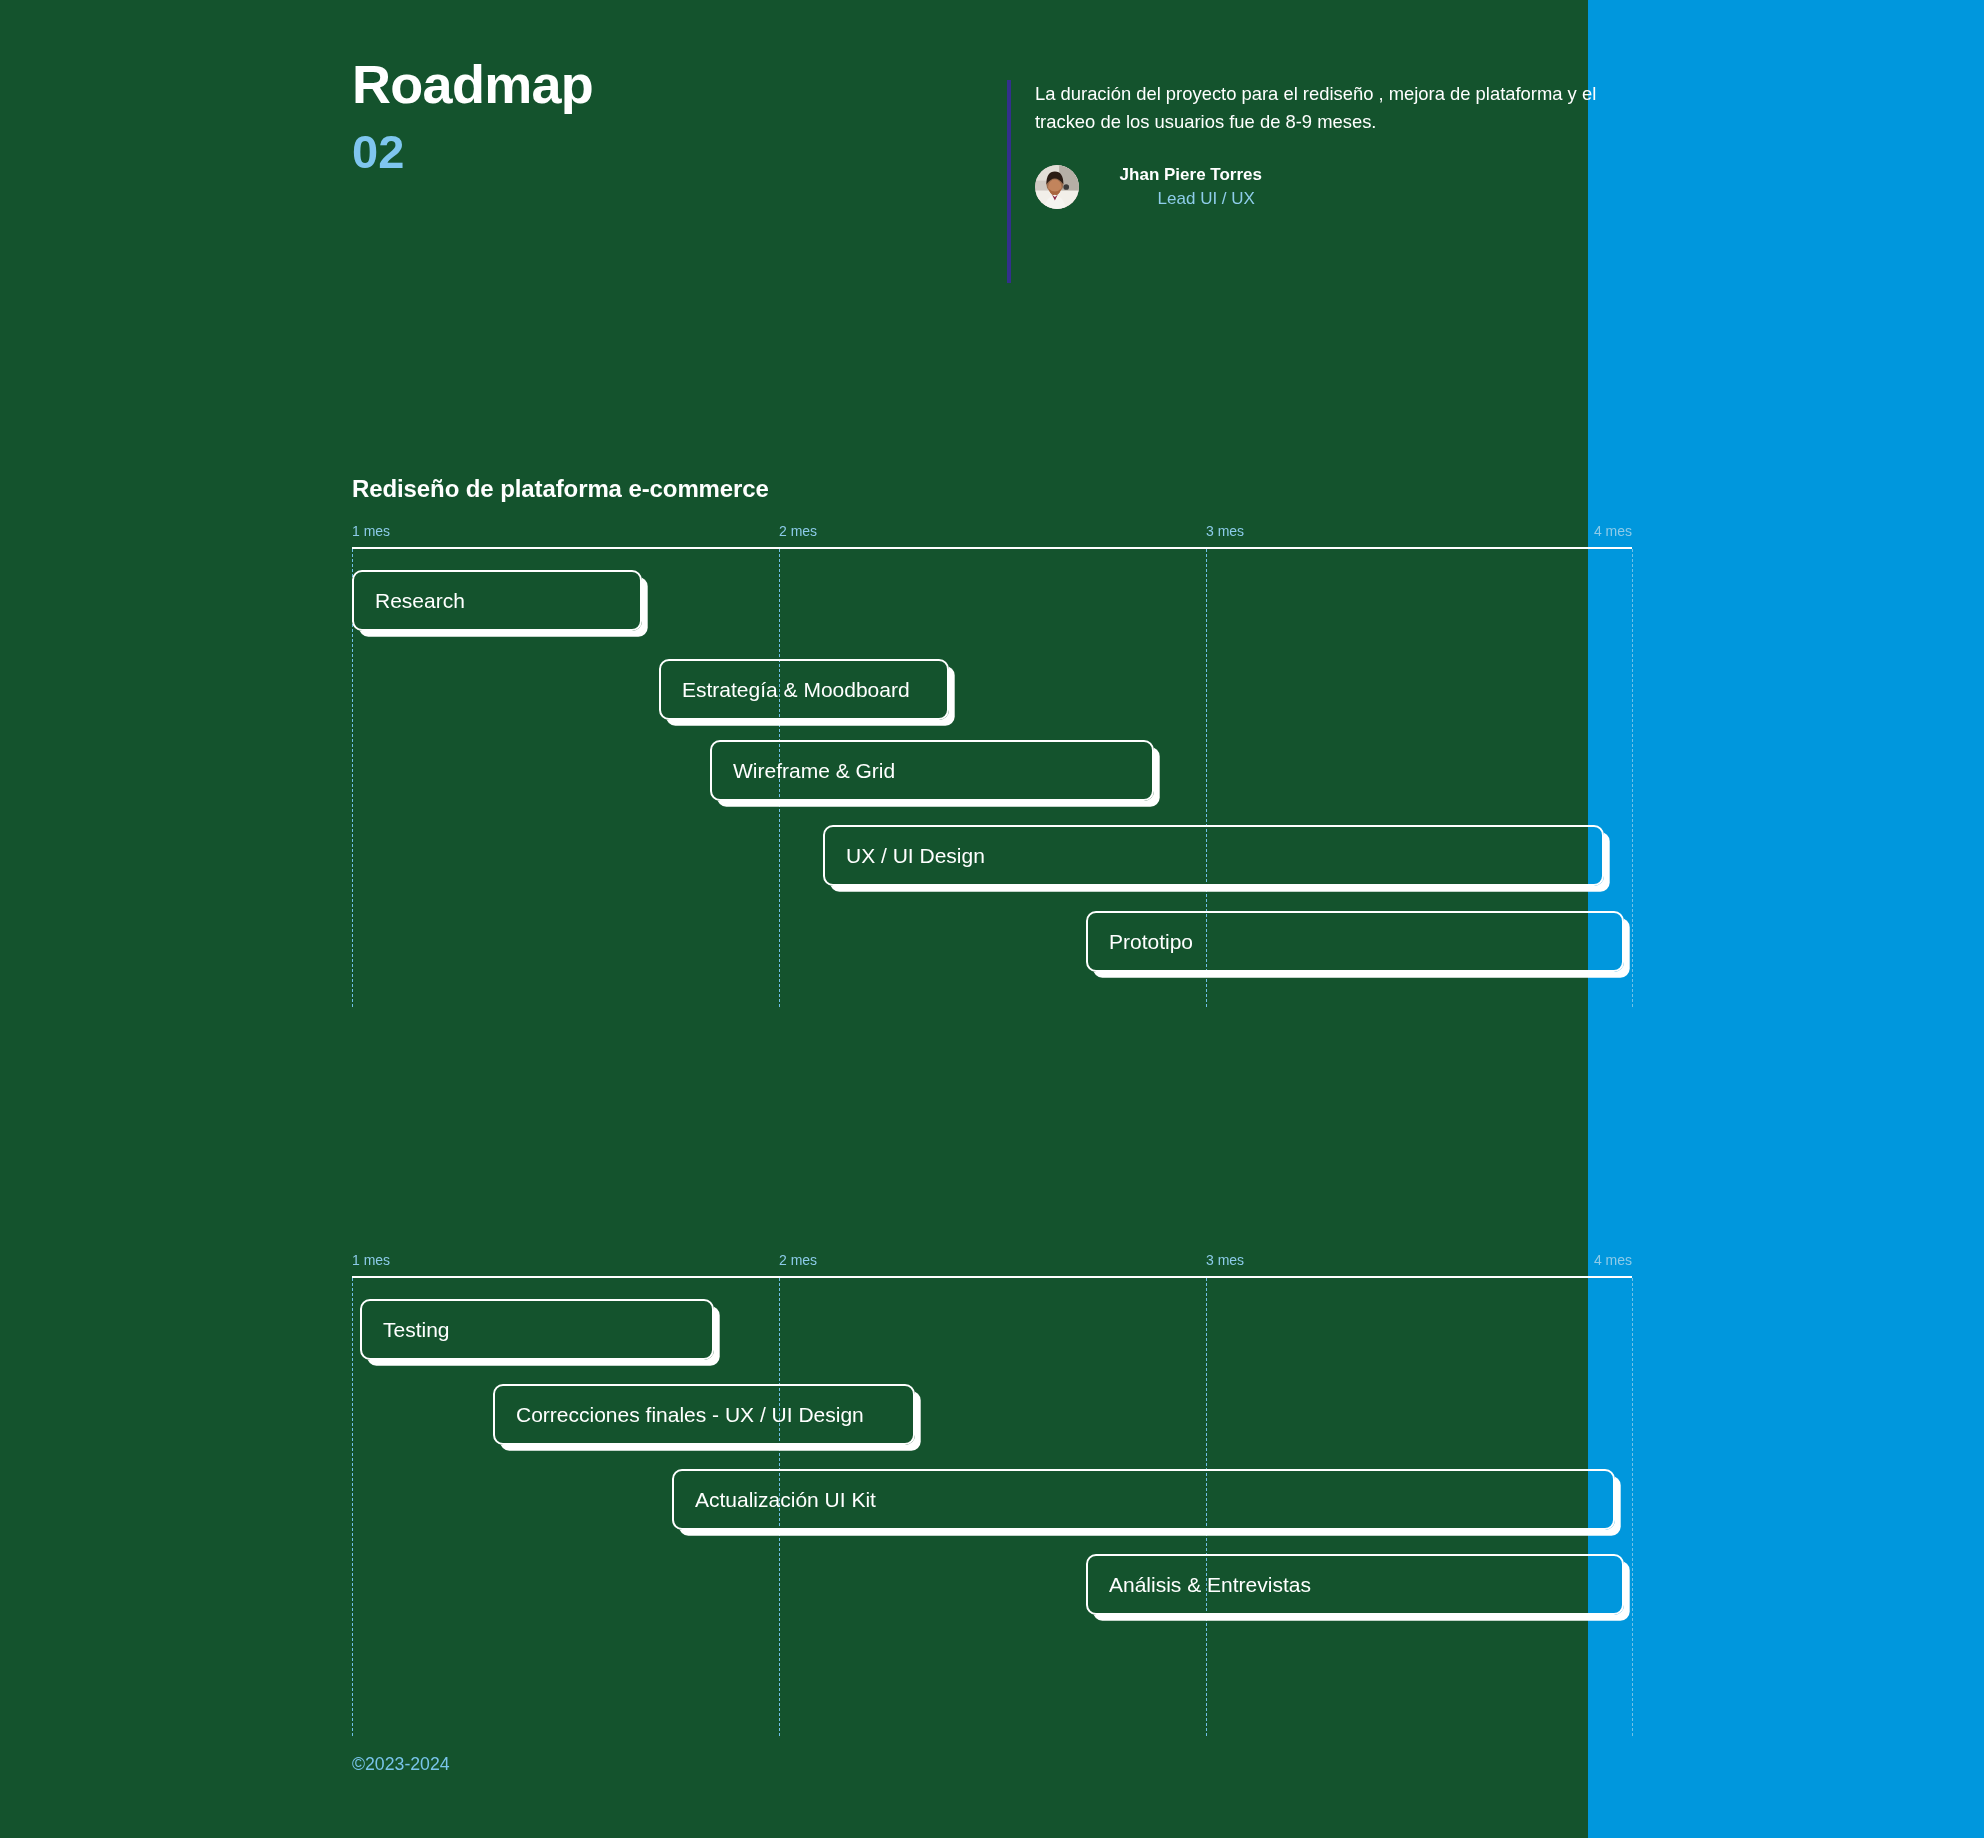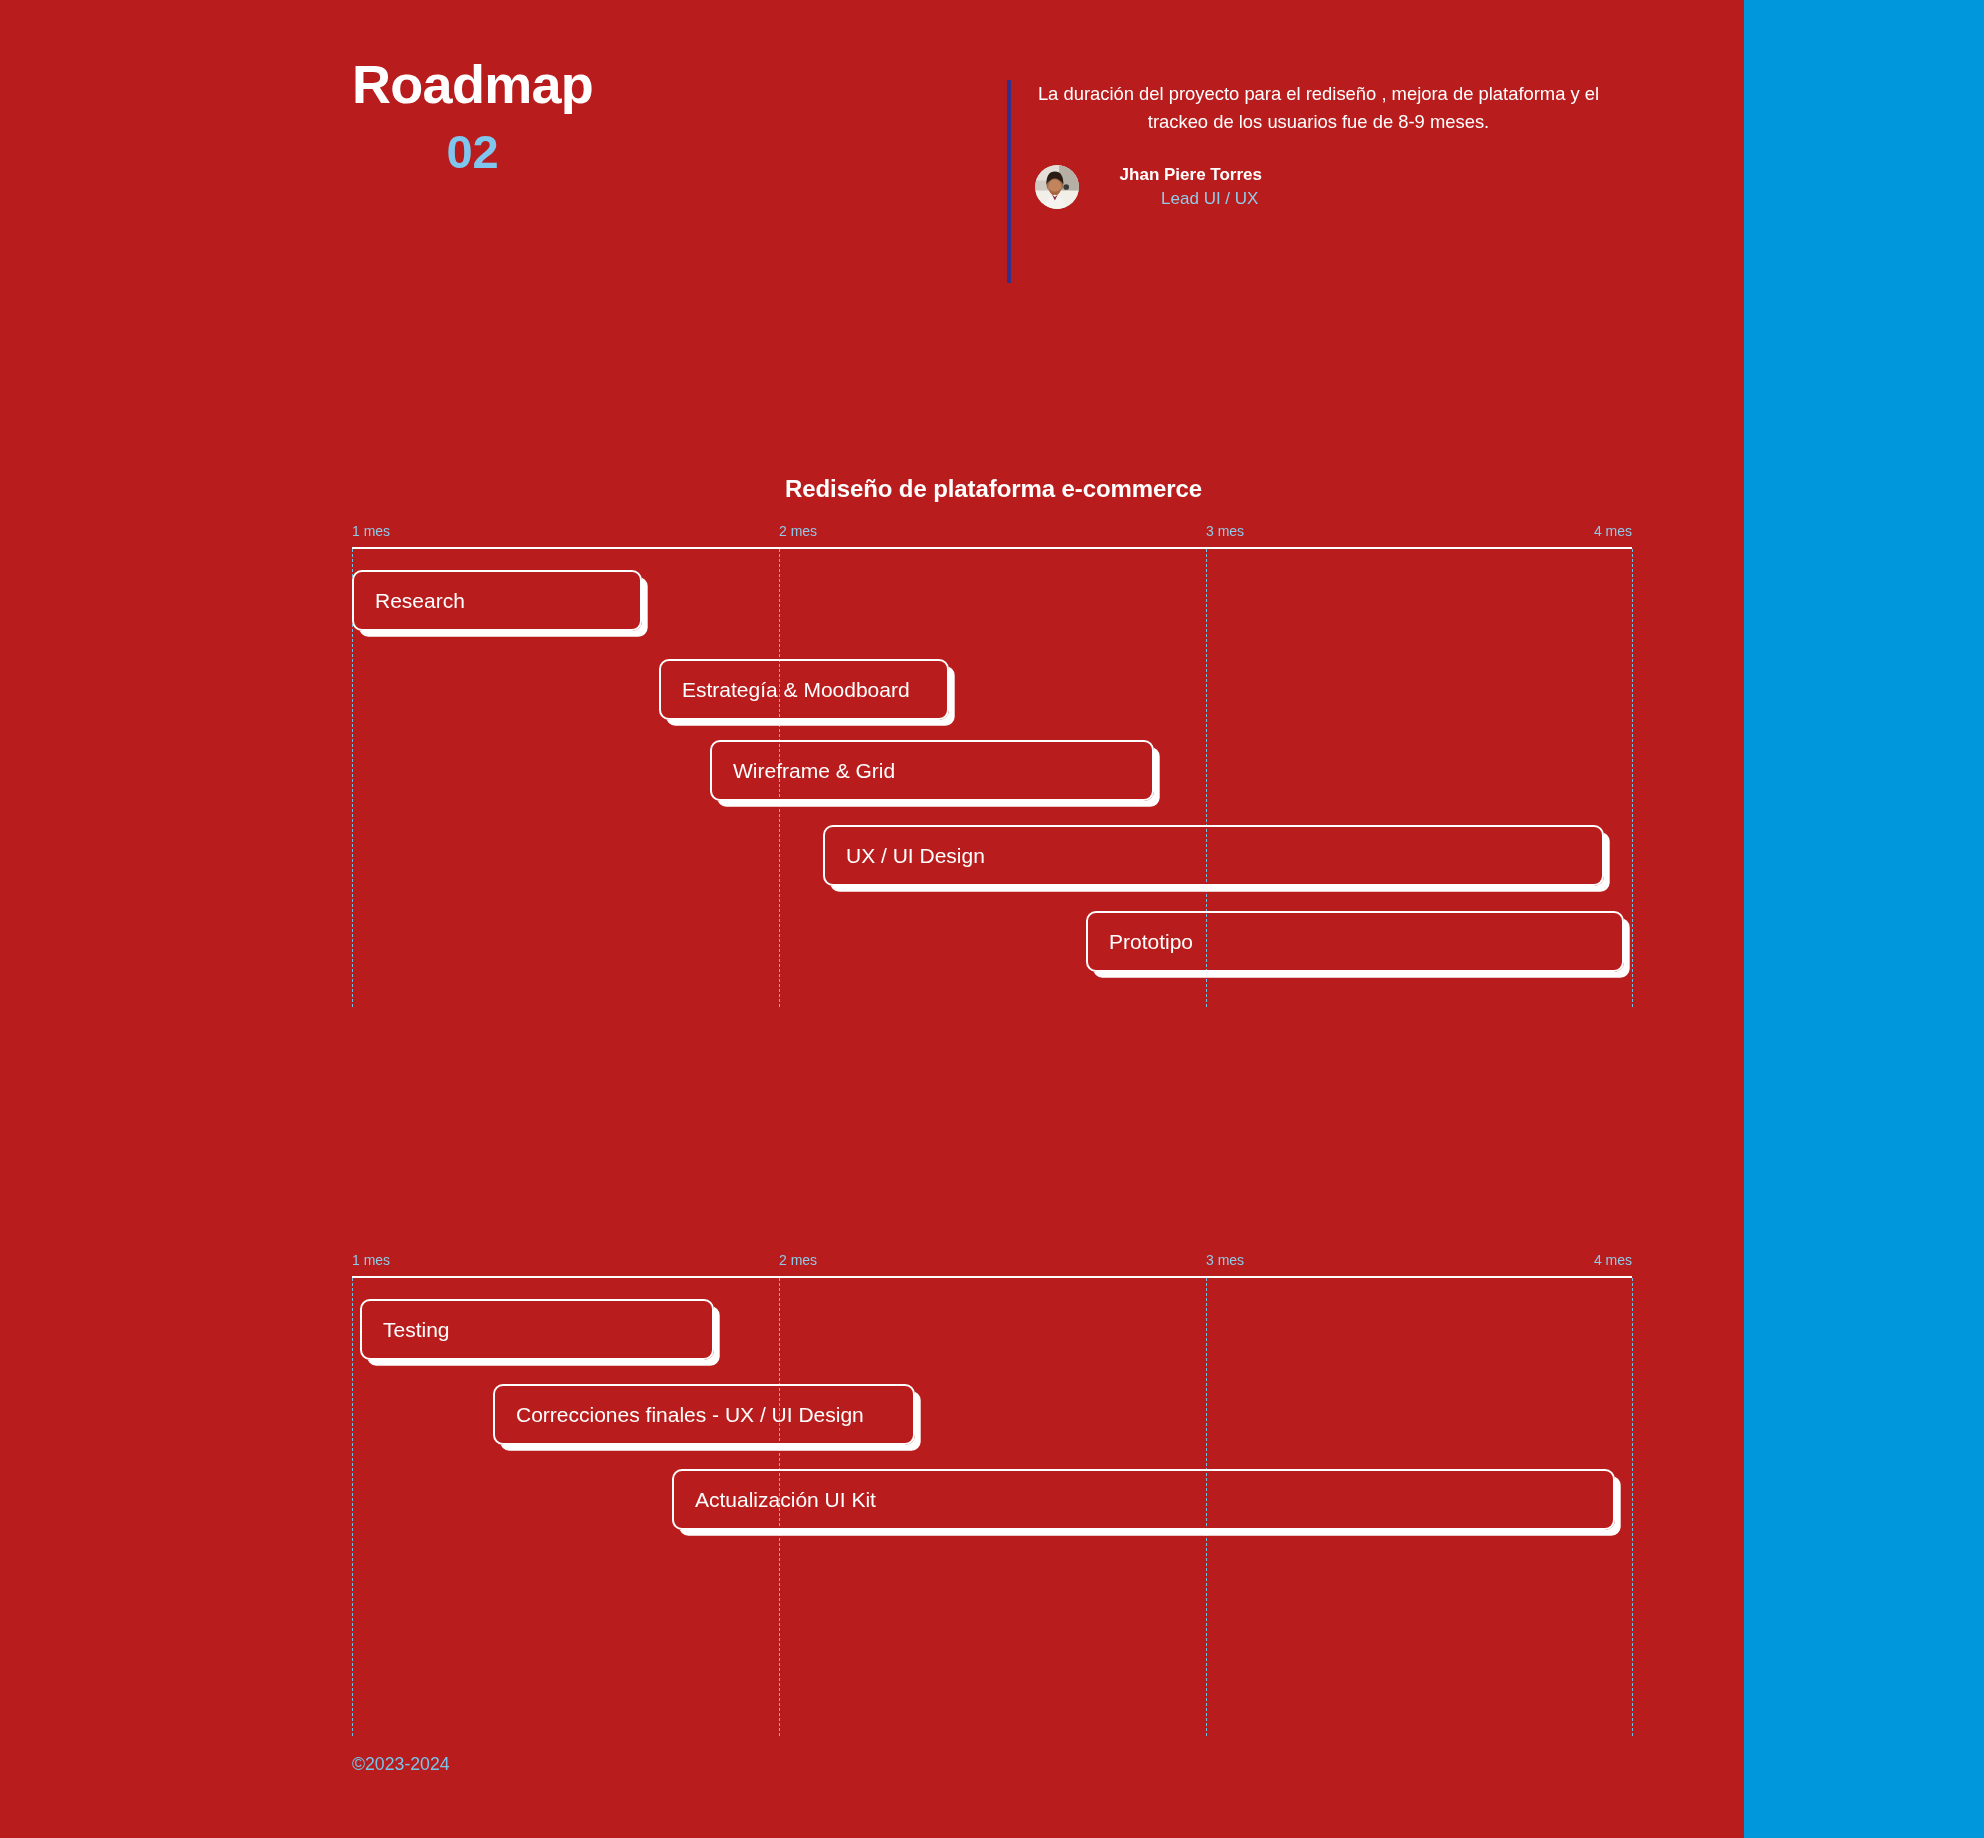--- a/index.html
+++ b/index.html
@@ -2,21 +2,21 @@
 <html style="font-size:11.3px"><head>
 <meta charset="utf-8">
 <style>
   * { box-sizing: border-box; margin: 0; padding: 0; }
   html, body {
     width: 1985px; height: 1839px;
     background: #0097dd;
     font-family: "Liberation Sans", sans-serif;
     overflow: hidden;
   }
-  .page { position: relative; width: 1744px; height: 1839px; background: #b91c1c; text-align: center; }
+  .page { position: relative; width: 1588px; height: 1839px; background: #14532d; }
 
   
   .title-block { position: absolute; left: 352px; top: 57px; }
   .title-main {
     font-size: 54px; font-weight: 700; color: #ffffff;
     letter-spacing: -0.7px; line-height: 1.0;
   }
   .title-num {
     font-size: 47px; font-weight: 700; color: #7fc6ef;
     letter-spacing: 0px; line-height: 1.0; margin-top: 17px;
@@ -183,19 +183,22 @@
           <div class="gridline" style="left: 1280px;"></div>
           <div class="bar" style="left: 8px; width: 354px; top: 21px;">
             <span class="bar-label">Testing</span>
           </div>
           <div class="bar" style="left: 141px; width: 422px; top: 106px;">
             <span class="bar-label">Correcciones finales  - UX / UI Design</span>
           </div>
           <div class="bar" style="left: 320px; width: 943px; top: 191px;">
             <span class="bar-label">Actualización UI Kit</span>
           </div>
+          <div class="bar" style="left: 734px; width: 538px; top: 276px;">
+            <span class="bar-label">Análisis &amp; Entrevistas</span>
+          </div>
         </div>
       </div>
     </div>
 
   <div class="footer">©2023-2024</div>
 </div>
 
 
 </body></html>

